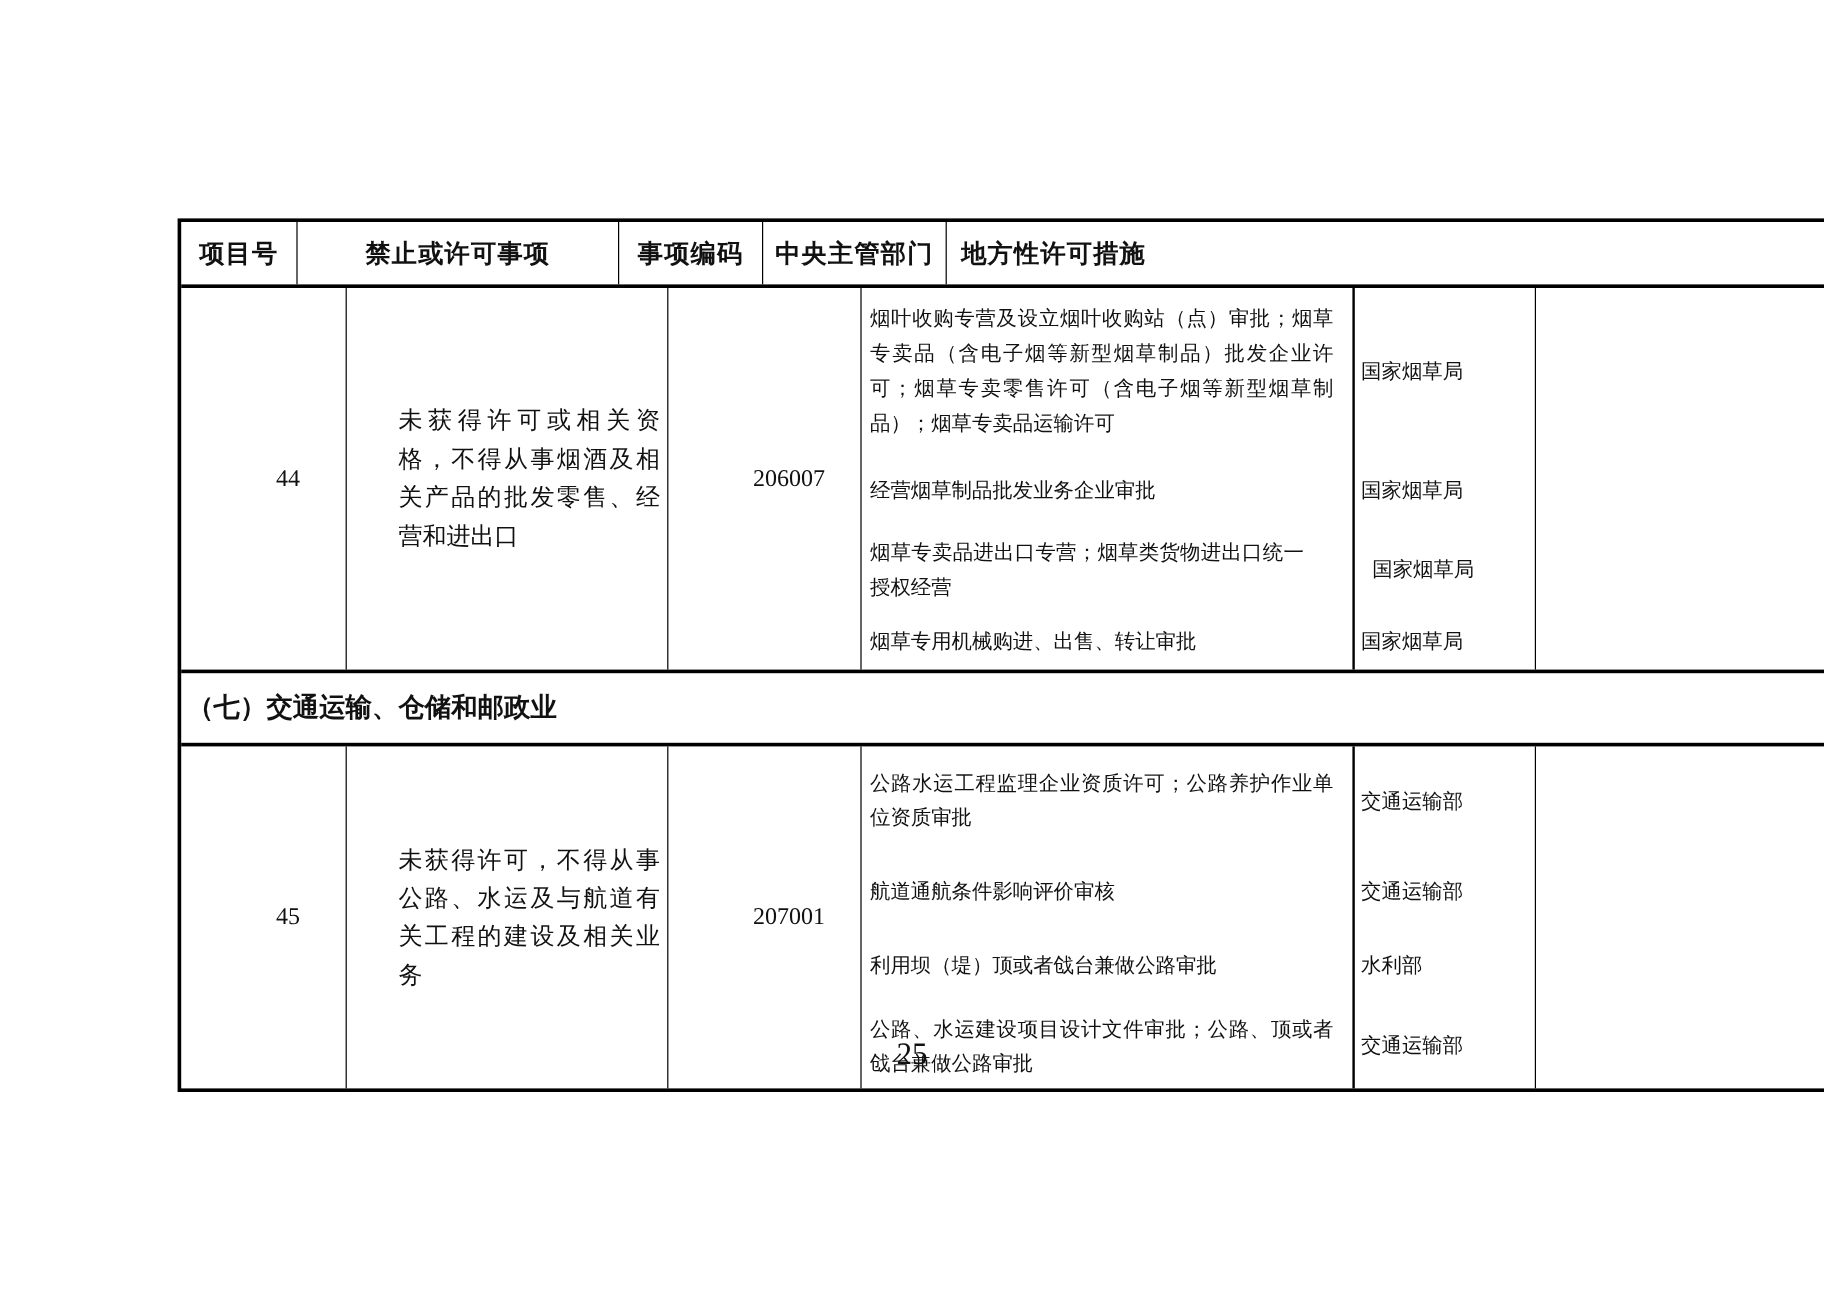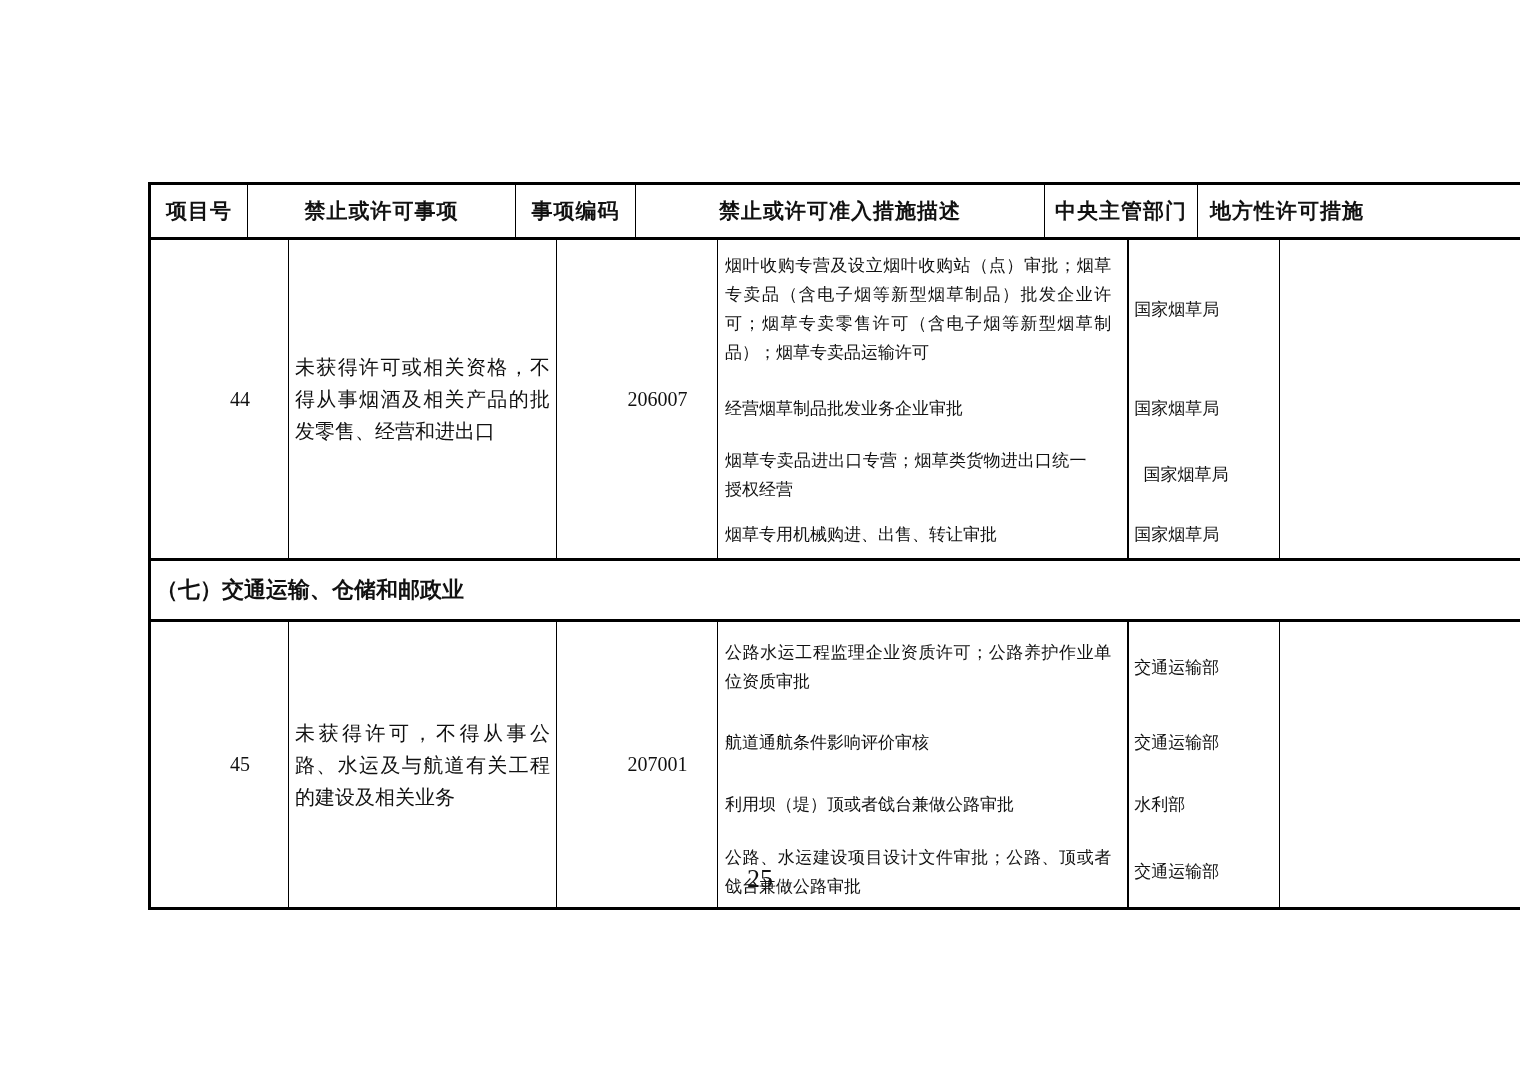--- a/index.html
+++ b/index.html
@@ -52,20 +52,21 @@
     margin-left: 41px;
   }
   .itemcell {
     display: flex; align-items: center;
     padding: 0 6px 0 6px;
   }
   .item-text {
     font-size: 20px; line-height: 32px;
     text-align: justify; text-justify: inter-character;
     width: 100%;
+    margin-left: 37px;
   }
 
   
   .c45 { display: flex; flex-direction: column; justify-content: center; }
   .vdiv {
     position: absolute; top: 0; bottom: 0; left: 409px;
     width: 1.5px; background: #000;
   }
   .sub { display: flex; align-items: center; flex: 0 0 auto; }
   .m-desc {
@@ -112,21 +113,20 @@
 <body>
 
 <div class="page">
 
   <div class="tbl">
 
     <div class="row head">
       <div class="c1 th br">项目号</div>
       <div class="c2 th br">禁止或许可事项</div>
       <div class="c3 th br">事项编码</div>
-      <div class="c4 th br">禁止或许可准入措施描述</div>
       <div class="c5 th br">中央主管部门</div>
       <div class="c6 th">地方性许可措施</div>
     </div>
 
     <div class="row bodyrow r44">
       <div class="c1 idcell br">44</div>
       <div class="c2 itemcell br">
         <div class="item-text">未获得许可或相关资格，不得从事烟酒及相关产品的批发零售、经营和进出口</div>
       </div>
       <div class="c3 codecell br">206007</div>

